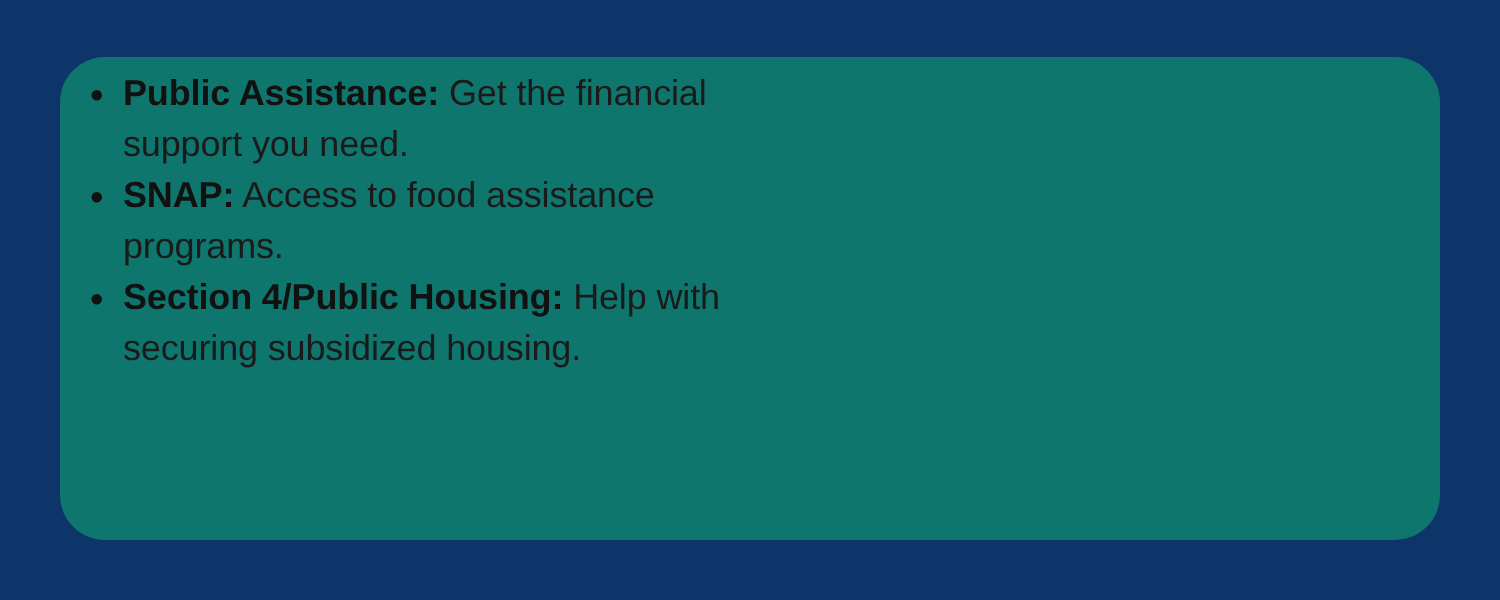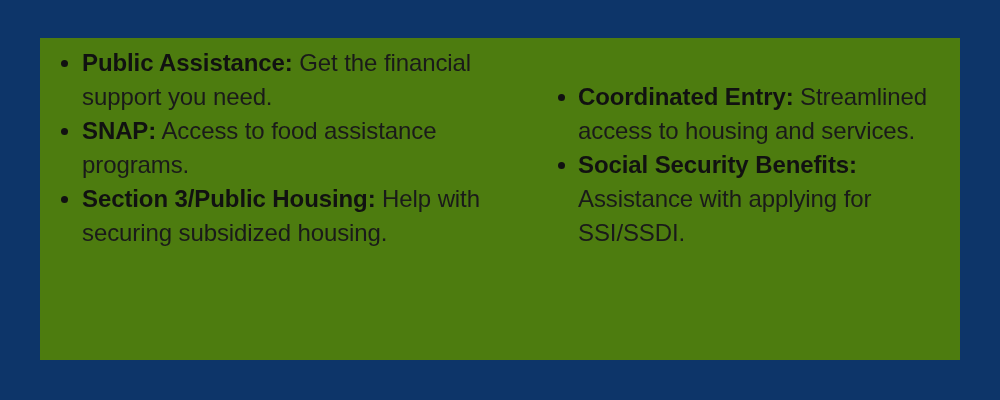--- a/index.html
+++ b/index.html
@@ -102,48 +102,36 @@
 
   .li-desc {
     font-weight: 400;
     color: #1a1a1a;
   }
 </style>
 </head>
 <body>
 
 <div class="slide" style="background: rgb(13, 53, 105);">
-  <div class="panel" style="background: #4d7c0f;">
+  <div class="panel" style="background: #0f766e; border-radius: 30px;">
     <div class="columns">
 
       <div class="col col-left">
         <ul class="bullets">
           <li>
             <span class="bullet-dot" style="background: rgb(17, 17, 17);"></span>
             <span class="li-term" style="color: rgb(17, 17, 17);">Public Assistance:</span><span class="li-desc"> Get the financial support you need.</span>
           </li>
           <li>
             <span class="bullet-dot" style="background: rgb(17, 17, 17);"></span>
             <span class="li-term" style="color: rgb(17, 17, 17);">SNAP:</span><span class="li-desc"> Access to food assistance programs.</span>
           </li>
           <li>
             <span class="bullet-dot" style="background: rgb(17, 17, 17);"></span>
-            <span class="li-term" style="color: rgb(17, 17, 17);">Section 3/Public Housing:</span><span class="li-desc"> Help with securing subsidized housing.</span>
+            <span class="li-term" style="color: rgb(17, 17, 17);">Section 4/Public Housing:</span><span class="li-desc"> Help with securing subsidized housing.</span>
           </li>
         </ul>
       </div>
 
-      <div class="col col-right">
-        <ul class="bullets">
-          <li>
-            <span class="bullet-dot" style="background: rgb(17, 17, 17);"></span>
-            <span class="li-term" style="color: rgb(17, 17, 17);">Coordinated Entry:</span><span class="li-desc"> Streamlined access to housing and services.</span>
-          </li>
-          <li>
-            <span class="bullet-dot" style="background: rgb(17, 17, 17);"></span>
-            <span class="li-term" style="color: rgb(17, 17, 17);">Social Security Benefits:</span><span class="li-desc"> Assistance with applying for SSI/SSDI.</span>
-          </li>
-        </ul>
-      </div>
 
     </div>
   </div>
 </div>
 
 </body></html>

